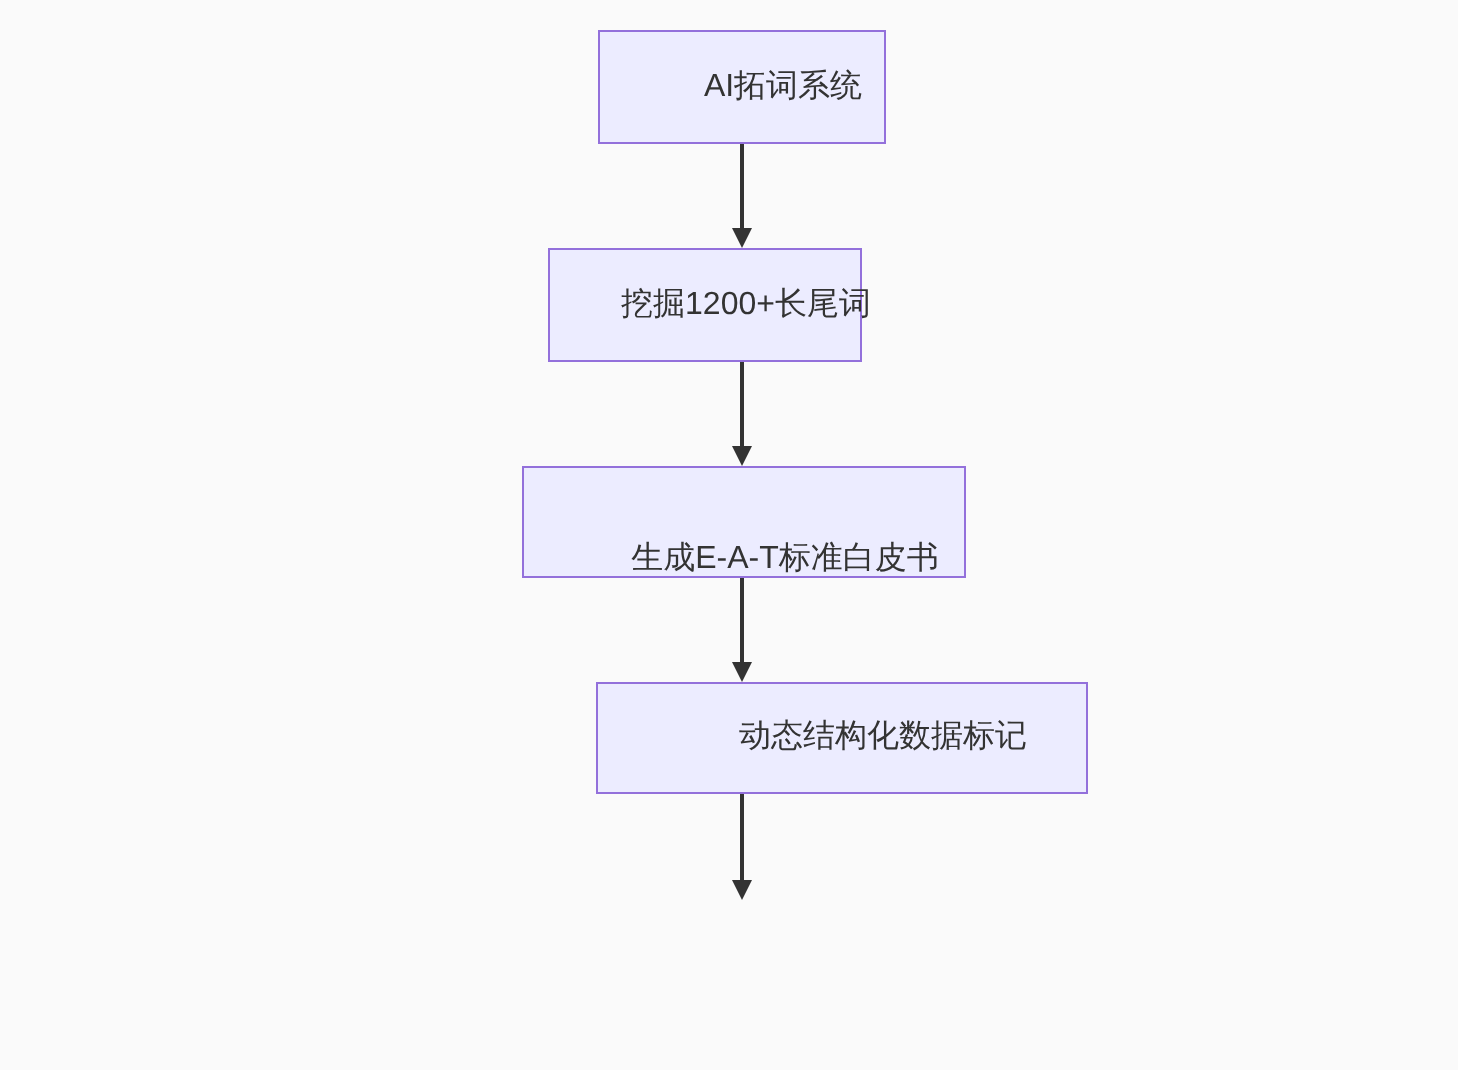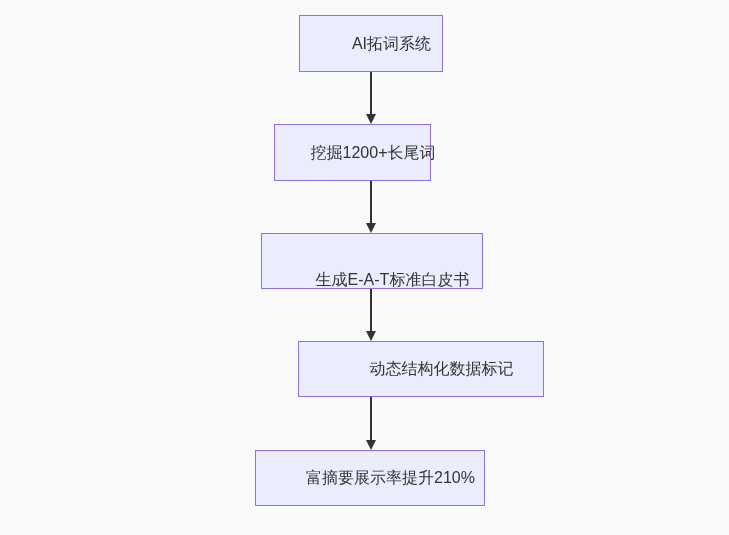--- a/index.html
+++ b/index.html
@@ -90,17 +90,14 @@
   <div class="edge-line edge-line-3"></div>
   <div class="edge-head edge-head-3"></div>
 
   <div class="node node-4">
     <span>动态结构化数据标记</span>
   </div>
 
   <div class="edge-line edge-line-4"></div>
   <div class="edge-head edge-head-4"></div>
 
-  <div class="node node-5">
-    <span>富摘要展示率提升210%</span>
-  </div>
 
 </div>
 
 </body></html>

